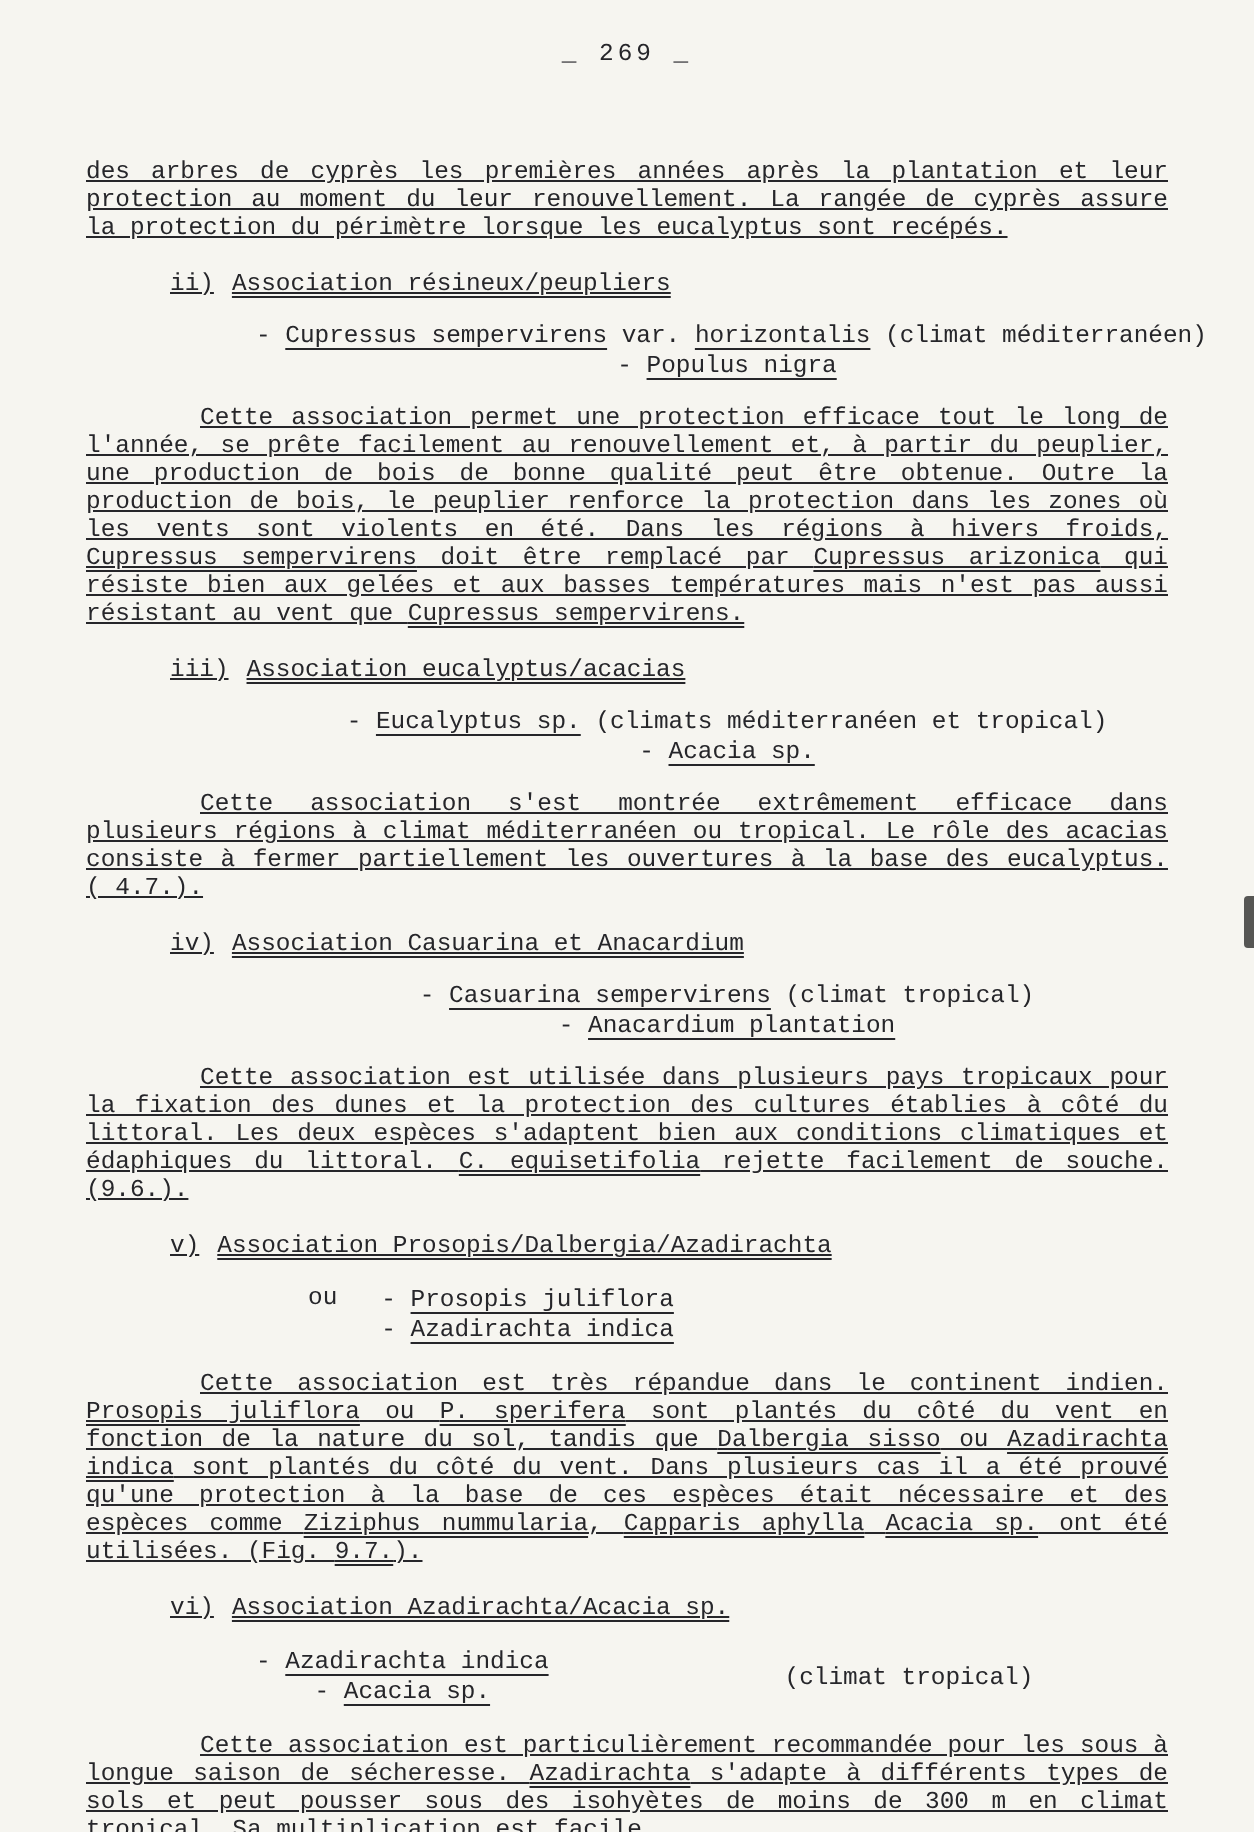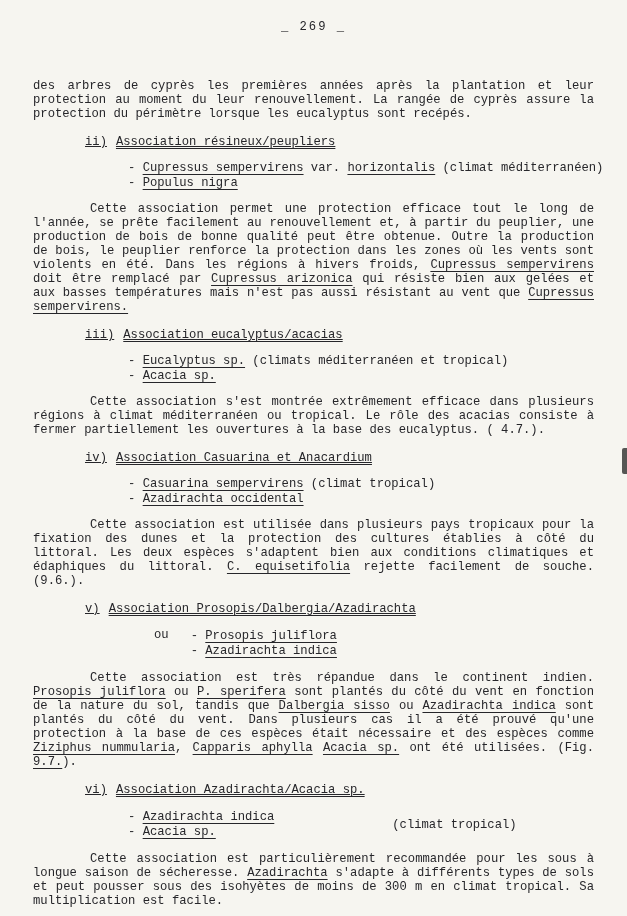--- a/index.html
+++ b/index.html
@@ -16,29 +16,30 @@
     line-height: 14px;
     padding: 20px 28px 0 28px;
     overflow: hidden;
   }
   .page-number {
     text-align: center;
     letter-spacing: 2px;
     margin-bottom: 45px;
   }
   .para {
-    margin: 12px 5px;
+    margin: 12px 15px;
     text-align: justify;
     text-indent: 57px;
+    text-decoration: underline;
   }
   .para.no-indent { text-indent: 0; }
   .heading { margin: 14px 0 12px 57px; white-space: nowrap; text-decoration: underline; }
   .h-label { margin-right: 9px; }
   .u { text-decoration: underline; text-underline-offset: 2.5px; text-decoration-thickness: 1px; }
-  .items { margin: 12px 0 12px 100px; }
+  .items { margin: 12px 0 12px 100px; text-align: center; }
   .item { margin: 1px 0; white-space: nowrap; }
   .cols { display: flex; align-items: flex-start; }
   .connector { padding: 0 22px 0 26px; }
   .row-note { display: flex; align-items: center; }
   .note { margin-left: 118px; white-space: nowrap; }
   .speck {
     position: absolute;
     right: 0; top: 448px;
     width: 5px; height: 26px;
     background: #3a3a38;
@@ -71,21 +72,21 @@
     <div class="item"><span>- </span><span class="u">Eucalyptus sp.</span><span> (climats méditerranéen et tropical)</span></div>
     <div class="item"><span>- </span><span class="u">Acacia sp.</span></div>
   </div>
   <p class="para"><span>Cette association s'est montrée extrêmement efficace dans plusieurs régions à climat méditerranéen ou tropical. Le rôle des acacias consiste à fermer partiellement les ouvertures à la base des eucalyptus. ( 4.7.).</span></p>
 
   <div class="heading">
     <span class="h-label">iv)</span><span class="u">Association Casuarina et Anacardium</span>
   </div>
   <div class="items">
     <div class="item"><span>- </span><span class="u">Casuarina sempervirens</span><span> (climat tropical)</span></div>
-    <div class="item"><span>- </span><span class="u">Azadirachta occidental</span></div>
+    <div class="item"><span>- </span><span class="u">Anacardium plantation</span></div>
   </div>
   <p class="para"><span>Cette association est utilisée dans plusieurs pays tropicaux pour la fixation des dunes et la protection des cultures établies à côté du littoral. Les deux espèces s'adaptent bien aux conditions climatiques et édaphiques du littoral. </span><span class="u">C. equisetifolia</span><span> rejette facilement de souche. (9.6.).</span></p>
 
   <div class="heading">
     <span class="h-label">v)</span><span class="u">Association Prosopis/Dalbergia/Azadirachta</span>
   </div>
   <div class="items cols">
     <div class="connector">ou</div>
     <div class="col">
       <div class="item"><span>- </span><span class="u">Prosopis juliflora</span></div>

